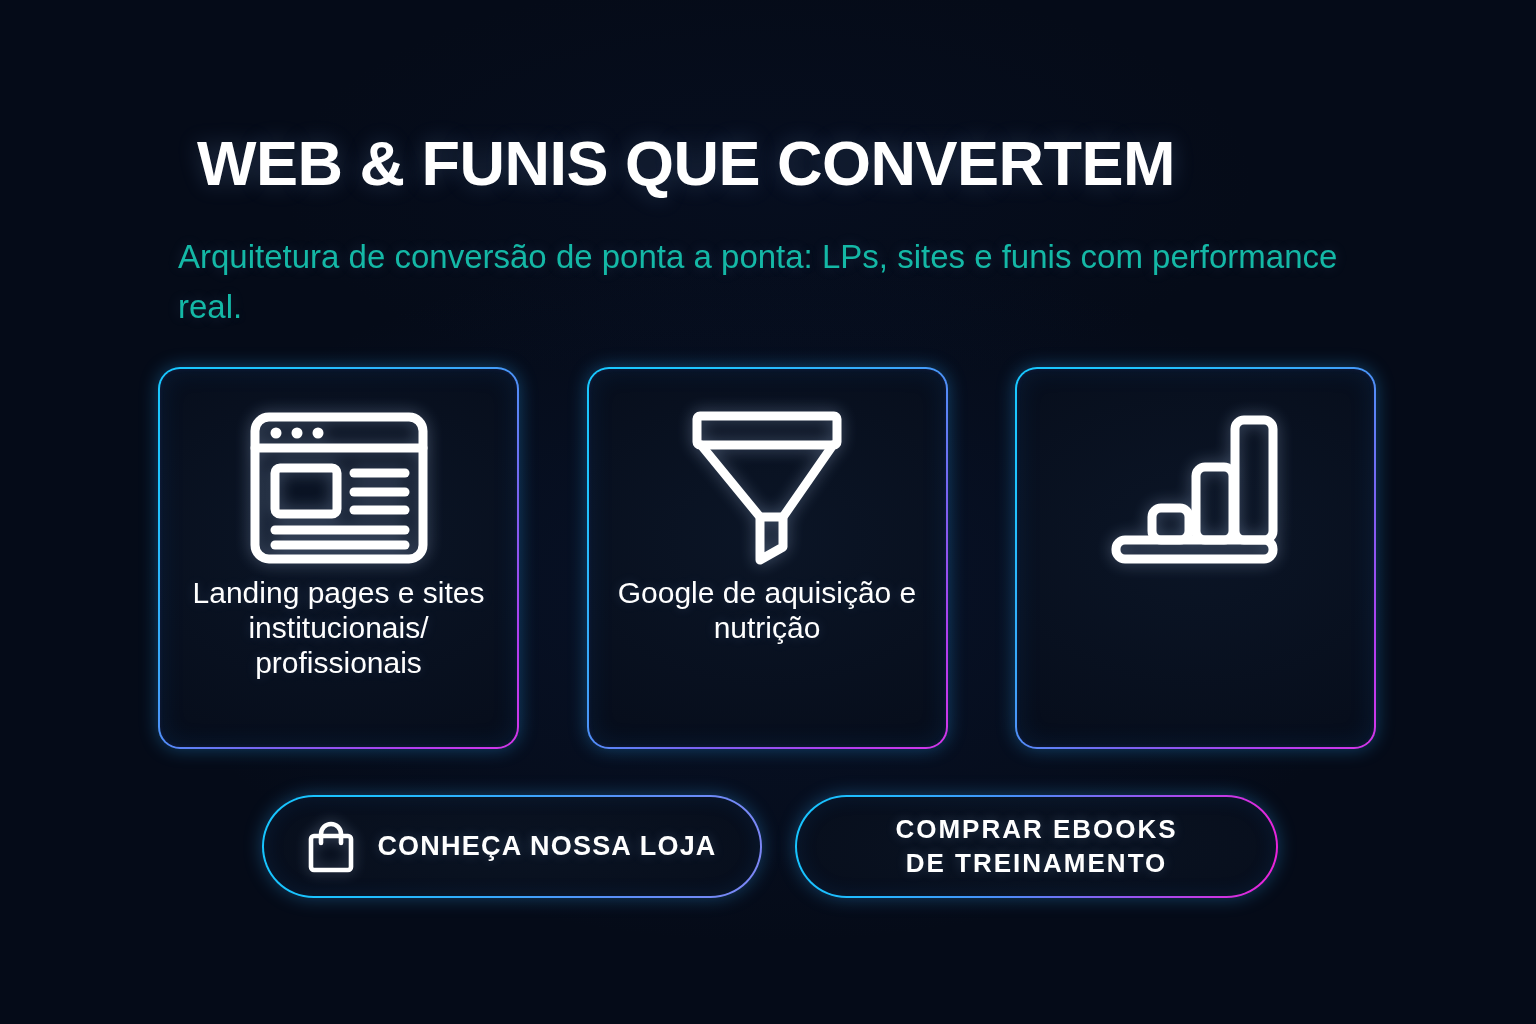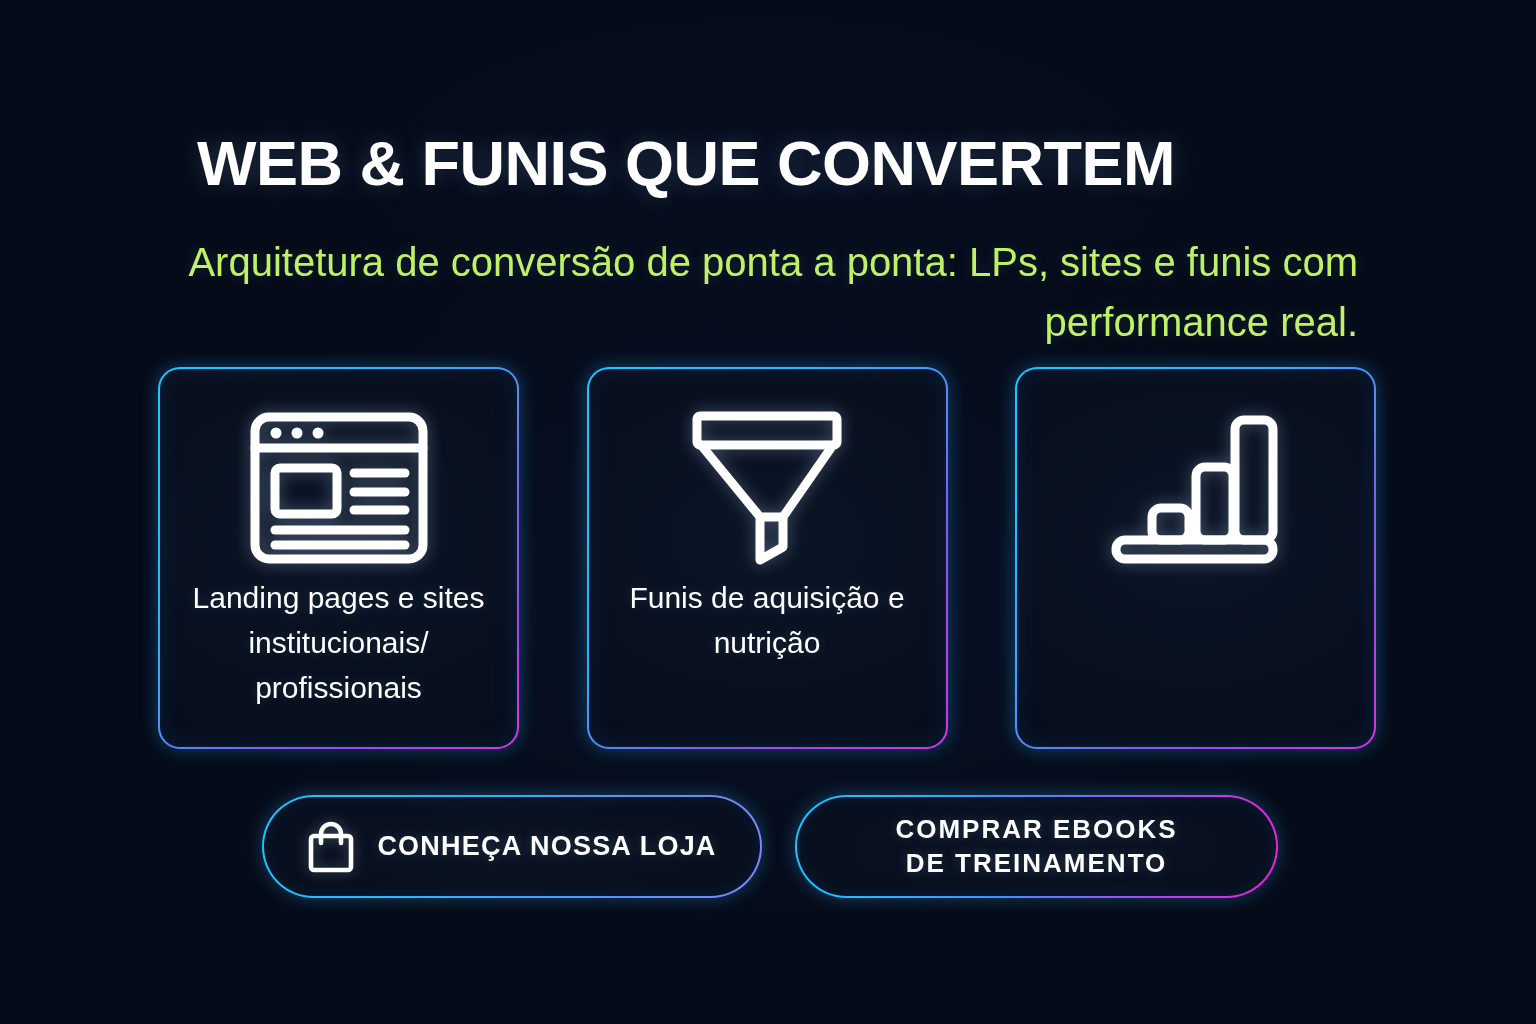--- a/index.html
+++ b/index.html
@@ -46,24 +46,24 @@
     text-shadow: 0 0 22px rgba(150,190,255,0.22);
     white-space: nowrap;
   }
 
   .subhead {
     position: absolute;
     left: 50%;
     transform: translateX(-50%);
     top: 232px;
     width: 1180px;
-    text-align: right;
-    font-size: 40px;
+    text-align: left;
+    font-size: 33px;
     font-weight: 400;
-    color: #bef264;
+    color: #14b8a6;
     line-height: 1.5;
     text-shadow: 0 0 14px rgba(140,175,235,0.18);
   }
 
   
   .cards {
     position: absolute;
     left: 158px;
     top: 367px;
     width: 1218px;
@@ -112,21 +112,21 @@
   }
   .card-icon svg {
     filter: drop-shadow(0 0 8px rgba(190,215,255,0.35));
   }
 
   .card-label {
     margin-top: 12px;
     width: 330px;
     text-align: center;
     font-size: 30px;
-    line-height: 45px;
+    line-height: 35px;
     color: #ffffff;
     text-shadow: 0 0 12px rgba(150,185,245,0.20);
   }
 
   
   .buttons {
     position: absolute;
     left: 262px;
     top: 795px;
     height: 103px;
@@ -235,21 +235,21 @@
 
     <div class="card">
       <div class="card-inner">
         <div class="card-icon">
           <svg width="166" height="156" viewBox="0 0 166 156" fill="none" stroke="#ffffff" stroke-width="9" stroke-linecap="round" stroke-linejoin="round">
             <rect x="13" y="6" width="140" height="29" rx="3"></rect>
             <path d="M17 35 L76 107 L76 150 L99 137 L99 107 L149 35"></path>
             <line x1="76" y1="107" x2="99" y2="107"></line>
           </svg>
         </div>
-        <div class="card-label">Funis de aquisição e nutrição</div>
+        <div class="card-label">Google de aquisição e nutrição</div>
       </div>
     </div>
 
     <div class="card">
       <div class="card-inner">
         <div class="card-icon">
           <svg width="176" height="152" viewBox="0 0 176 152" fill="none" stroke="#ffffff" stroke-width="9" stroke-linecap="round" stroke-linejoin="round">
             <rect x="44" y="96" width="37" height="32" rx="9"></rect>
             <rect x="88" y="55" width="37" height="73" rx="9"></rect>
             <rect x="127" y="8" width="38" height="120" rx="9"></rect>

